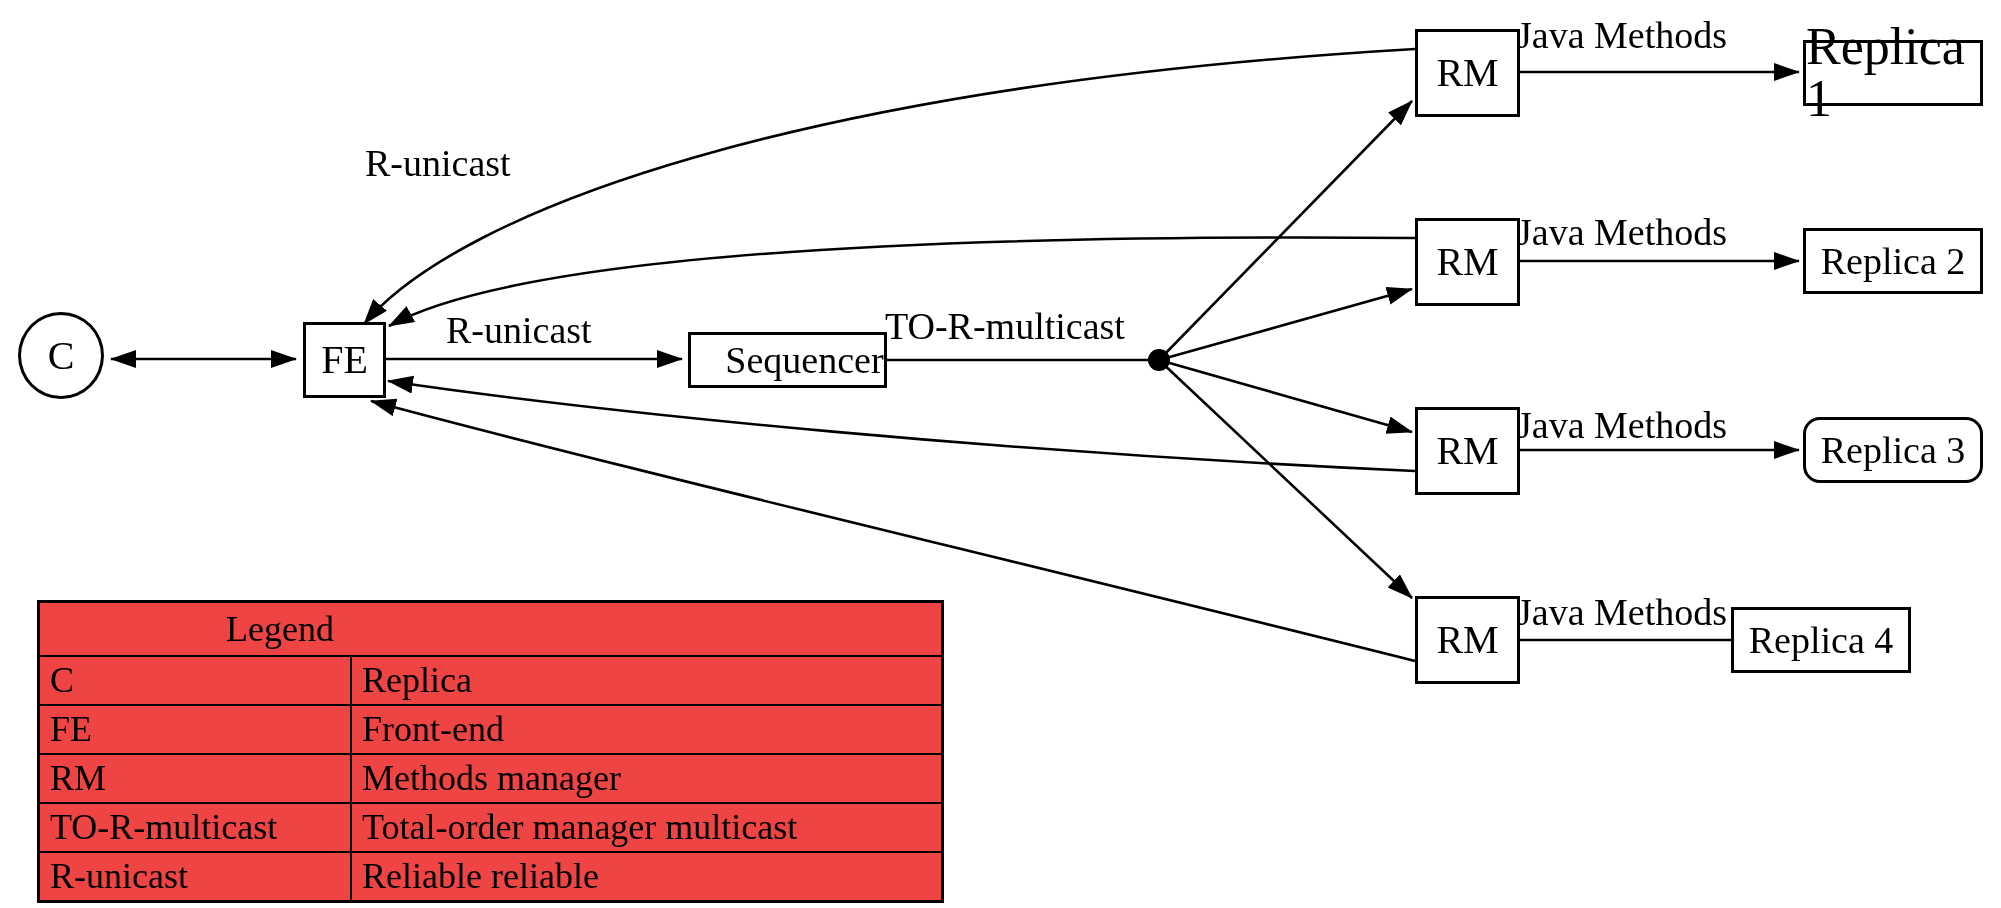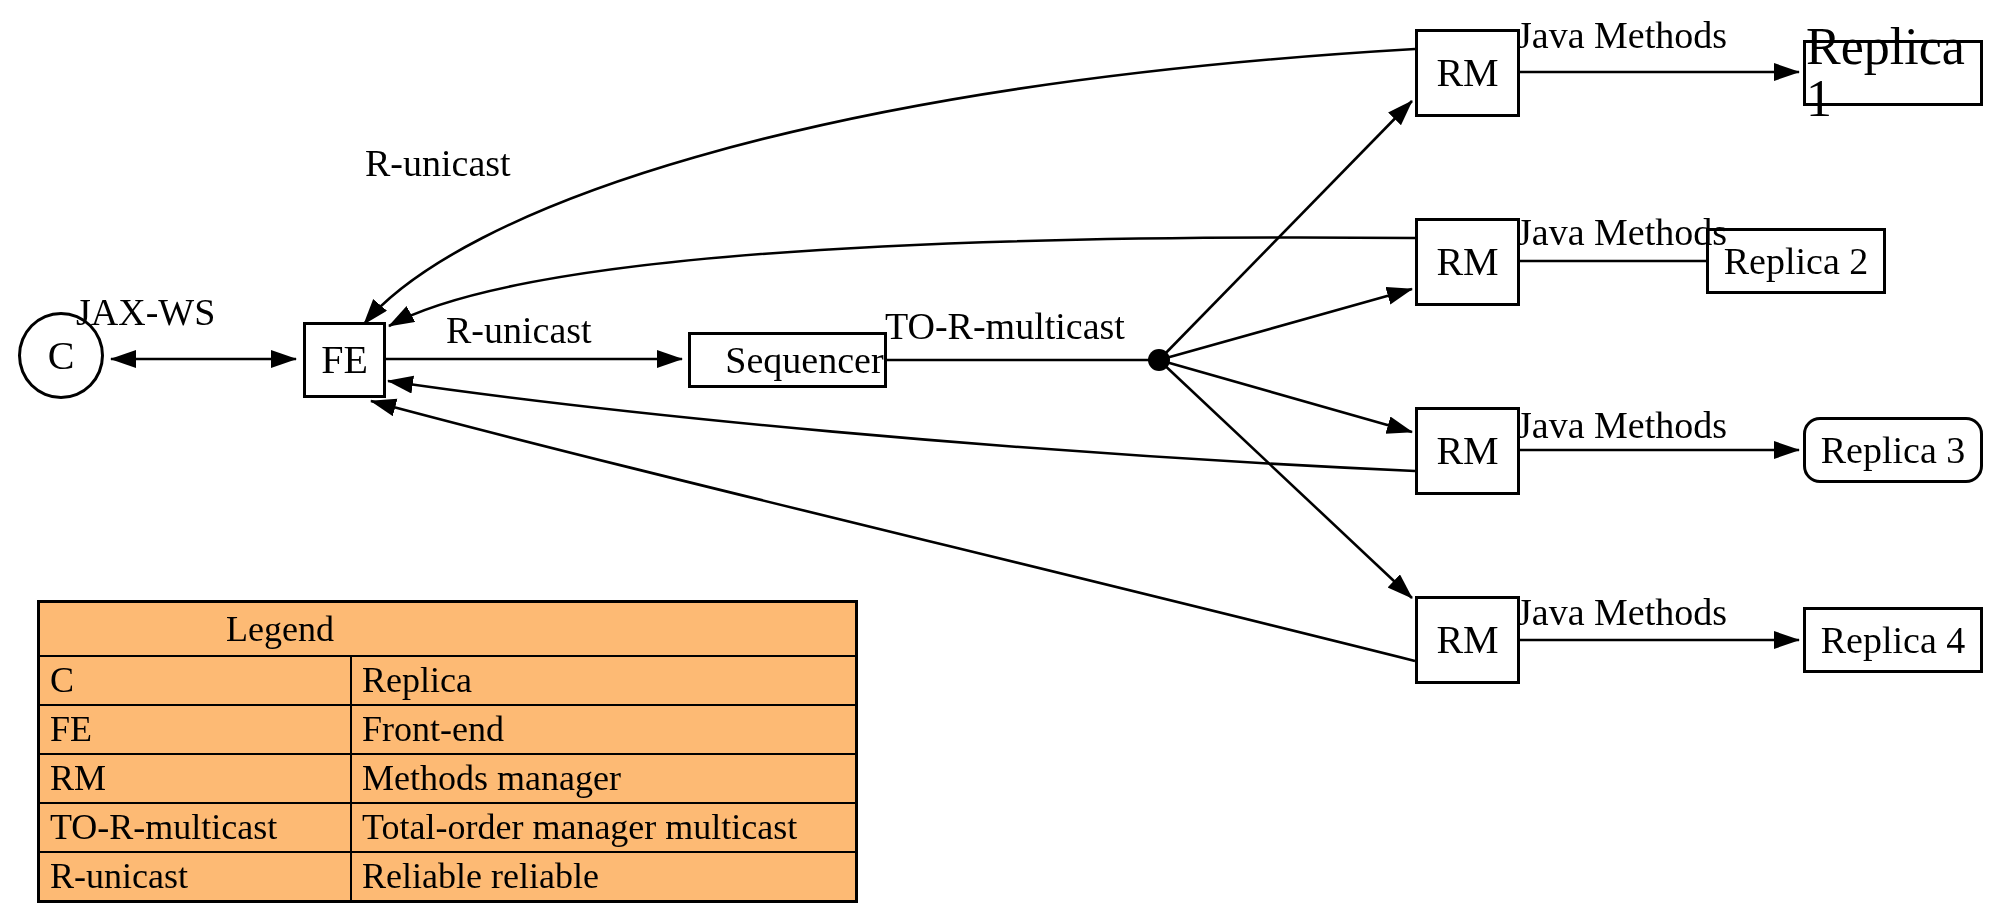--- a/index.html
+++ b/index.html
@@ -24,23 +24,23 @@
   .ellipse{border-radius:50%;}
   .edge-label{
     position:absolute;
     font-size:38px;
     line-height:1.1;
     white-space:nowrap;
   }
   
   #legend{
     position:absolute;left:37px;top:600px;
-    width:821px;
+    width:907px;
     border-collapse:collapse;
-    background:#fdba74;
+    background:#ef4444;
     font-size:36px;
   }
   #legend td,#legend th{
     border:2px solid #000;
     padding:0 0 0 10px;
     text-align:left;
     font-weight:normal;
     height:47px;
     line-height:47px;
     white-space:nowrap;
@@ -110,31 +110,30 @@
   <div class="node" style="left:1415px;top:407px;width:105px;height:88px;">
     <span>RM</span>
   </div>
   <div class="node" style="left:1415px;top:596px;width:105px;height:88px;">
     <span>RM</span>
   </div>
 
   <div class="node" style="left:1803px;top:40px;width:180px;height:66px;font-size:52px;">
     <span>Replica 1</span>
   </div>
-  <div class="node" style="left:1706px;top:228px;width:180px;height:66px;font-size:38px;">
+  <div class="node" style="left:1803px;top:228px;width:180px;height:66px;font-size:38px;">
     <span>Replica 2</span>
   </div>
   <div class="node" style="left:1803px;top:417px;width:180px;height:66px;font-size:38px;border-radius:17px;">
     <span>Replica 3</span>
   </div>
-  <div class="node" style="left:1803px;top:607px;width:180px;height:66px;font-size:38px;">
+  <div class="node" style="left:1731px;top:607px;width:180px;height:66px;font-size:38px;">
     <span>Replica 4</span>
   </div>
 
-  <div class="edge-label" style="left:76px;top:292px;width:240px;">JAX-WS</div>
 
   <div class="edge-label" style="left:365px;top:143px;width:240px;">R-unicast</div>
 
   <div class="edge-label" style="left:446px;top:310px;width:240px;">R-unicast</div>
 
   <div class="edge-label" style="left:885px;top:306px;width:300px;">TO-R-multicast</div>
 
   <div class="edge-label" style="left:1517px;top:15px;width:280px;">Java Methods</div>
   <div class="edge-label" style="left:1517px;top:212px;width:280px;">Java Methods</div>
   <div class="edge-label" style="left:1517px;top:405px;width:280px;">Java Methods</div>

